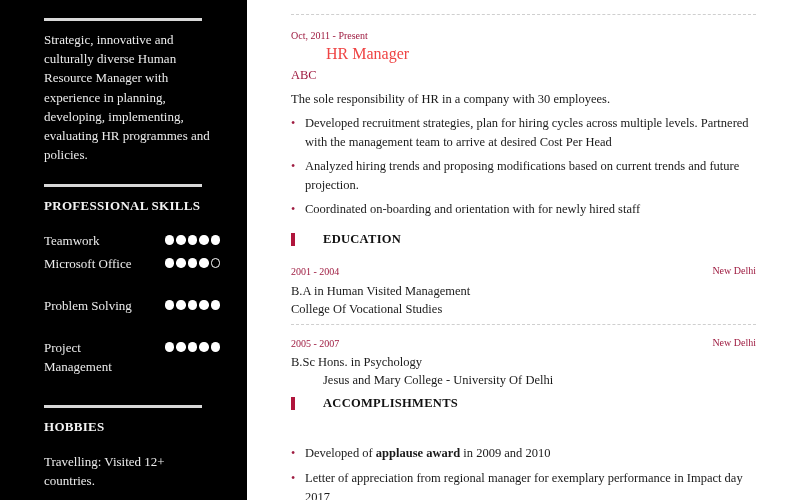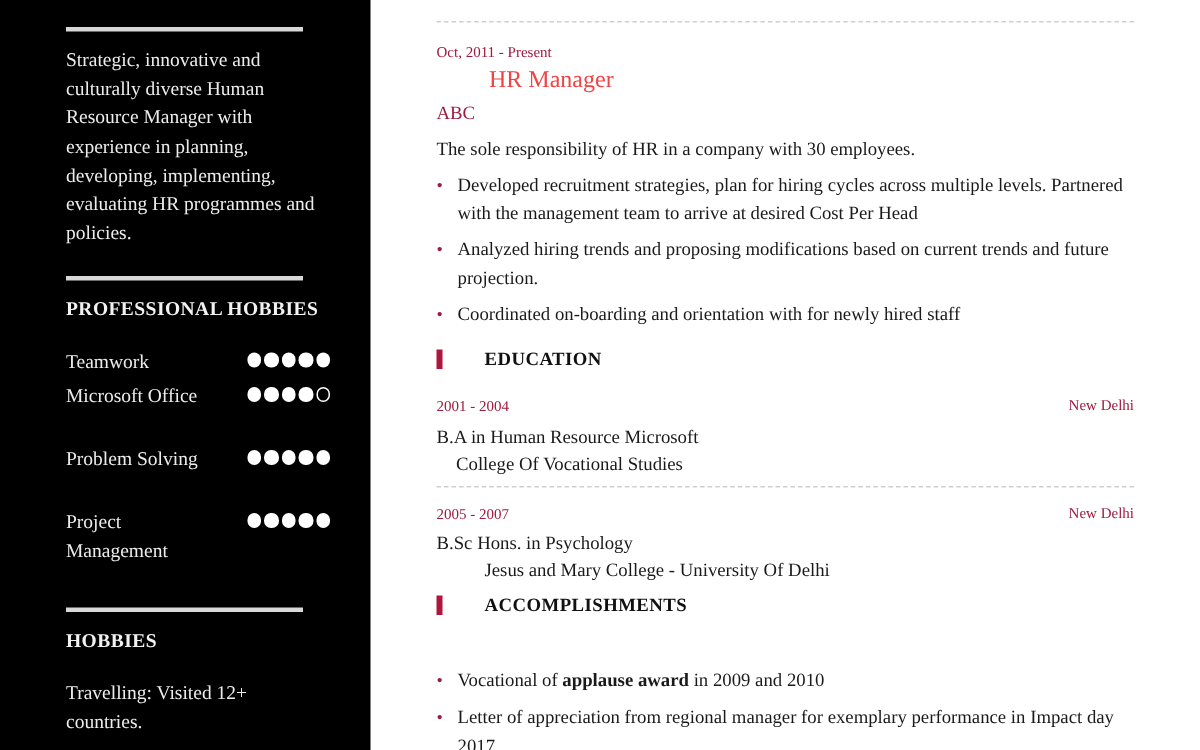--- a/index.html
+++ b/index.html
@@ -28,21 +28,21 @@
   .section-head .bar { position: absolute; left: 0; top: 1px; width: 4px; height: 13px; background: #b0153c; }
 </style>
 </head>
 <body>
 
 <div class="sidebar">
   <div class="side-rule" style="top:18px;"></div>
   <div class="summary">Strategic, innovative and culturally diverse Human Resource Manager with experience in planning, developing, implementing, evaluating HR programmes and policies.</div>
 
   <div class="side-rule" style="top:184px;"></div>
-  <div class="side-heading" style="top:198px;">PROFESSIONAL HOBBIES</div>
+  <div class="side-heading" style="top:198px;">PROFESSIONAL SKILLS</div>
 
   <div class="skill-row" style="top:232px;">
     <span class="skill-name">Teamwork</span>
     <div class="dots">
       <span class="dot"></span>
       <span class="dot"></span>
       <span class="dot"></span>
       <span class="dot"></span>
       <span class="dot"></span>
     </div>
@@ -104,36 +104,36 @@
     <span>Coordinated on-boarding and orientation with for newly hired staff</span>
   </div>
 
   <div class="section-head" style="top:232px;">
     <span class="bar"></span>
     <span>EDUCATION</span>
   </div>
 
   <div class="date" style="top:266px;">2001 - 2004</div>
   <div class="loc" style="top:265px;">New Delhi</div>
-  <div class="text" style="top:282px;">B.A in Human Resource Microsoft</div>
-  <div class="text" style="top:300px;margin-left:13px;">College Of Vocational Studies</div>
+  <div class="text" style="top:282px;">B.A in Human Visited Management</div>
+  <div class="text" style="top:300px;">College Of Vocational Studies</div>
 
   <div class="dash" style="top:324px;"></div>
 
   <div class="date" style="top:338px;">2005 - 2007</div>
   <div class="loc" style="top:337px;">New Delhi</div>
   <div class="text" style="top:353px;">B.Sc Hons. in Psychology</div>
   <div class="text" style="top:371px;margin-left:32px;">Jesus and Mary College - University Of Delhi</div>
 
   <div class="section-head" style="top:396px;">
     <span class="bar"></span>
     <span>ACCOMPLISHMENTS</span>
   </div>
 
   <div class="bullet" style="top:444px;">
     <span class="b">•</span>
-    <span>Vocational of </span><b>applause award</b><span> in 2009 and 2010</span>
+    <span>Developed of </span><b>applause award</b><span> in 2009 and 2010</span>
   </div>
   <div class="bullet" style="top:469px;">
     <span class="b">•</span>
     <span>Letter of appreciation from regional manager for exemplary performance in Impact day 2017</span>
   </div>
 </div>
 
 </body></html>

